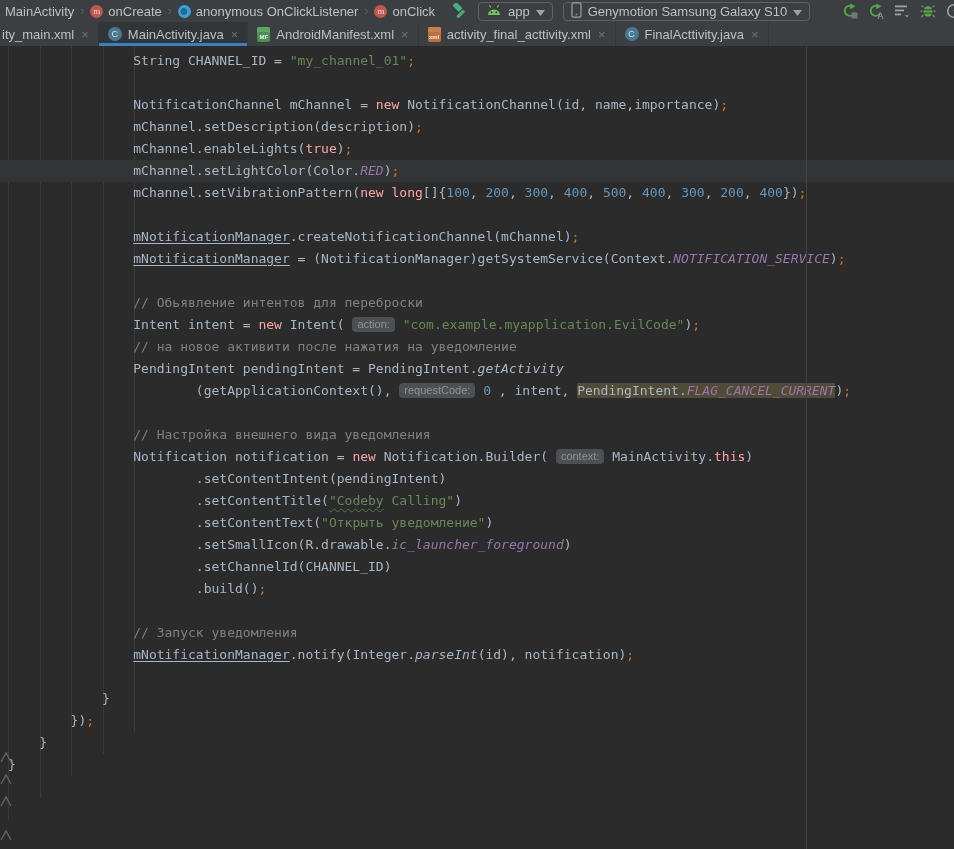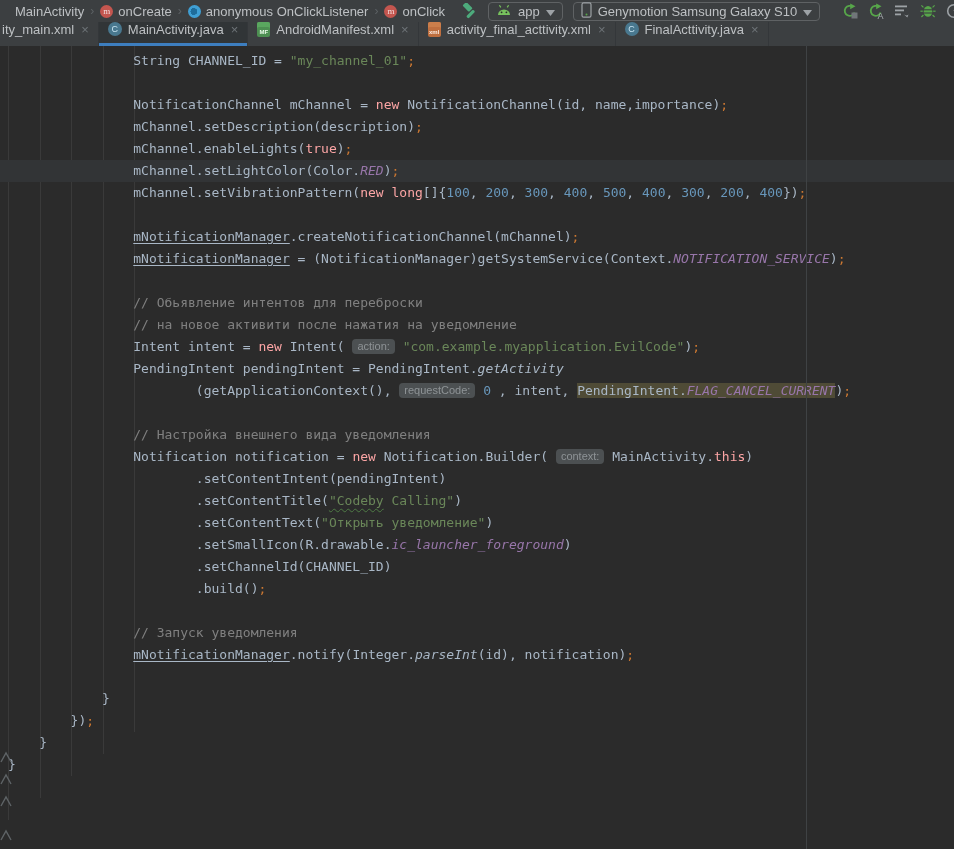--- a/index.html
+++ b/index.html
@@ -3,21 +3,21 @@
 <meta charset="utf-8">
 <style>
   html,body{margin:0;padding:0;}
   body{
     width:954px;height:849px;overflow:hidden;background:#2b2b2b;
     font-family:"Liberation Sans",sans-serif;
   }
   
   .toolbar{
     height:22px;background:#3c3f41;display:flex;align-items:center;
-    padding-left:15px;position:relative;overflow:hidden;
+    padding-left:5px;position:relative;overflow:hidden;
   }
   .crumbs{display:flex;align-items:center;gap:6px;font-size:13px;color:#bdc0c3;white-space:nowrap;}
   .crumb{display:flex;align-items:center;gap:5px;cursor:pointer;}
   .sep{color:#5c6164;font-size:12px;}
   .ic-method{
     width:13px;height:13px;border-radius:50%;background:#c4564f;color:#f3dcdc;
     font-size:9px;line-height:13px;text-align:center;display:inline-block;font-family:"Liberation Serif",serif;
   }
   .ic-anon{
     width:13px;height:13px;border-radius:50%;display:inline-block;
@@ -27,21 +27,21 @@
   .dd{
     display:flex;align-items:center;gap:6px;height:17px;border:1px solid #5f6264;
     border-radius:4px;padding:0 7px;color:#bdc0c3;font-size:13px;margin-left:10px;
     white-space:nowrap;cursor:pointer;
   }
   .actions{display:flex;align-items:center;gap:10px;margin-left:auto;margin-right:-8px;padding-left:10px;}
   .abtn{display:flex;align-items:center;cursor:pointer;}
   
   .tabbar{height:24px;background:#3c3f41;display:flex;align-items:stretch;overflow:hidden;}
   .tab{
-    display:flex;align-items:flex-start;gap:6px;padding:0 9px;font-size:13px;color:#bdc0c3;
+    display:flex;align-items:center;gap:6px;padding:0 9px;font-size:13px;color:#bdc0c3;
     border-right:1px solid #34373a;position:relative;cursor:pointer;white-space:nowrap;
   }
   .tab:first-child{padding-left:2px;}
   .tab.active{background:#313537;}
   .tab.active::after{content:"";position:absolute;left:0;right:0;bottom:0;height:3px;background:#3d7ebf;}
   .tab .x{color:#6e7478;font-size:13px;margin-left:1px;cursor:pointer;}
   .ic-class{
     width:14px;height:14px;border-radius:50%;background:#49788f;color:#c9e4f2;
     font-size:9px;line-height:14px;text-align:center;display:inline-block;
   }
@@ -242,22 +242,22 @@
       <div class="ln"><span class="tk-d">                NotificationChannel mChannel = </span><span class="tk-k">new</span><span class="tk-d"> NotificationChannel(id, name,importance)</span><span class="tk-x">;</span></div>
       <div class="ln"><span class="tk-d">                mChannel.setDescription(description)</span><span class="tk-x">;</span></div>
       <div class="ln"><span class="tk-d">                mChannel.enableLights(</span><span class="tk-k">true</span><span class="tk-d">)</span><span class="tk-x">;</span></div>
       <div class="ln caret"><span class="tk-d">                mChannel.setLightColor(Color.</span><span class="tk-i">RED</span><span class="tk-d">)</span><span class="tk-x">;</span></div>
       <div class="ln"><span class="tk-d">                mChannel.setVibrationPattern(</span><span class="tk-k">new</span><span class="tk-d"> </span><span class="tk-k">long</span><span class="tk-d">[]{</span><span class="tk-n">100</span><span class="tk-d">, </span><span class="tk-n">200</span><span class="tk-d">, </span><span class="tk-n">300</span><span class="tk-d">, </span><span class="tk-n">400</span><span class="tk-d">, </span><span class="tk-n">500</span><span class="tk-d">, </span><span class="tk-n">400</span><span class="tk-d">, </span><span class="tk-n">300</span><span class="tk-d">, </span><span class="tk-n">200</span><span class="tk-d">, </span><span class="tk-n">400</span><span class="tk-d">})</span><span class="tk-x">;</span></div>
       <div class="ln"></div>
       <div class="ln"><span class="tk-d">                </span><span class="tk-f">mNotificationManager</span><span class="tk-d">.createNotificationChannel(mChannel)</span><span class="tk-x">;</span></div>
       <div class="ln"><span class="tk-d">                </span><span class="tk-f">mNotificationManager</span><span class="tk-d"> = (NotificationManager)getSystemService(Context.</span><span class="tk-i">NOTIFICATION_SERVICE</span><span class="tk-d">)</span><span class="tk-x">;</span></div>
       <div class="ln"></div>
       <div class="ln"><span class="tk-c">                // Обьявление интентов для переброски</span></div>
+      <div class="ln"><span class="tk-d">                Intent intent = </span><span class="tk-k">new</span><span class="tk-d"> Intent( </span><span class="tk-h">action:</span><span class="tk-d"> </span><span class="tk-s">"com.example.myapplication.EvilCode"</span><span class="tk-d">)</span><span class="tk-x">;</span></div>
       <div class="ln"><span class="tk-c">                // на новое активити после нажатия на уведомление</span></div>
-      <div class="ln"><span class="tk-d">                Intent intent = </span><span class="tk-k">new</span><span class="tk-d"> Intent( </span><span class="tk-h">action:</span><span class="tk-d"> </span><span class="tk-s">"com.example.myapplication.EvilCode"</span><span class="tk-d">)</span><span class="tk-x">;</span></div>
       <div class="ln"><span class="tk-d">                PendingIntent pendingIntent = PendingIntent.</span><span class="tk-m">getActivity</span></div>
       <div class="ln"><span class="tk-d">                        (getApplicationContext(), </span><span class="tk-h">requestCode:</span><span class="tk-d"> </span><span class="tk-n">0</span><span class="tk-d"> , intent, </span><span class="tk-d tk-hl">PendingIntent.</span><span class="tk-i tk-hl">FLAG_CANCEL_CURRENT</span><span class="tk-d">)</span><span class="tk-x">;</span></div>
       <div class="ln"></div>
       <div class="ln"><span class="tk-c">                // Настройка внешнего вида уведомления</span></div>
       <div class="ln"><span class="tk-d">                Notification notification = </span><span class="tk-k">new</span><span class="tk-d"> Notification.Builder( </span><span class="tk-h">context:</span><span class="tk-d"> MainActivity.</span><span class="tk-k">this</span><span class="tk-d">)</span></div>
       <div class="ln"><span class="tk-d">                        .setContentIntent(pendingIntent)</span></div>
       <div class="ln"><span class="tk-d">                        .setContentTitle(</span><span class="tk-w">"Codeby</span><span class="tk-s"> Calling"</span><span class="tk-d">)</span></div>
       <div class="ln"><span class="tk-d">                        .setContentText(</span><span class="tk-s">"Открыть уведомление"</span><span class="tk-d">)</span></div>
       <div class="ln"><span class="tk-d">                        .setSmallIcon(R.drawable.</span><span class="tk-i">ic_launcher_foreground</span><span class="tk-d">)</span></div>
       <div class="ln"><span class="tk-d">                        .setChannelId(CHANNEL_ID)</span></div>

